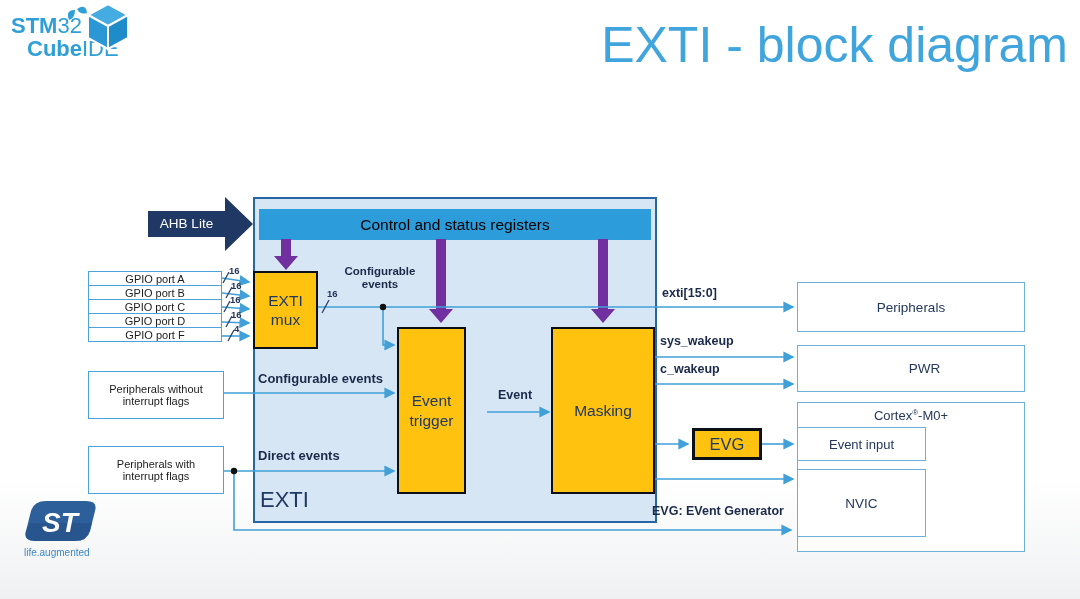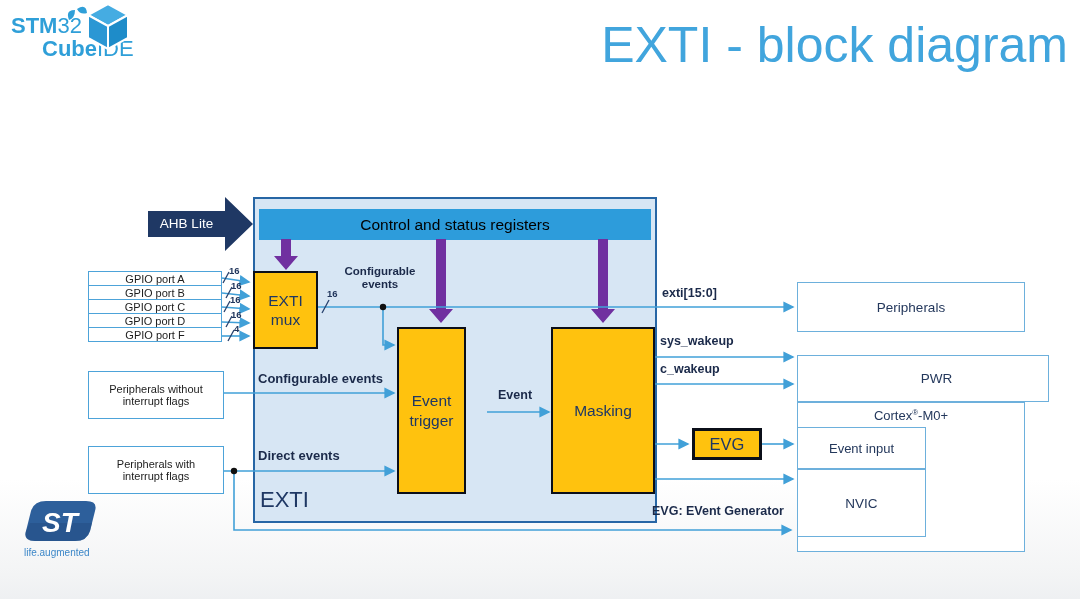--- a/index.html
+++ b/index.html
@@ -42,21 +42,21 @@
   .tagline{color:#3c87c8;font-size:10px;z-index:4;}
   svg.layer{position:absolute;left:0;top:0;z-index:3;}
 </style>
 </head>
 <body>
 
 <div class="slide">
 
   <div class="abs" style="left:0;top:0;width:140px;height:70px;">
     <div class="abs logo-t1" style="left:11px;top:13px;"><b>STM</b><span>32</span></div>
-    <div class="abs logo-t2" style="left:27px;top:36px;margin-left:15px;"><b>Cube</b><span>IDE</span></div>
+    <div class="abs logo-t2" style="left:27px;top:36px;"><b>Cube</b><span>IDE</span></div>
     <svg class="abs" style="left:66px;top:6px;" width="24" height="18" viewBox="0 0 24 18">
       <path d="M3,14 Q-1,4 9,4 Q9,12 3,14 Z" fill="#2f9fd8"></path>
       <path d="M11,3 Q20,-3 21,7 Q14,9 11,3 Z" fill="#2f9fd8"></path>
     </svg>
     <svg class="abs" style="left:86px;top:2px;" width="44" height="50" viewBox="0 0 44 50">
       <polygon points="22,2 42,13 22,24 2,13" fill="#45ace2" stroke="#fff" stroke-width="2"></polygon>
       <polygon points="2,13 22,24 22,47 2,36" fill="#2b97d4" stroke="#fff" stroke-width="2"></polygon>
       <polygon points="42,13 42,36 22,47 22,24" fill="#1e8cc9" stroke="#fff" stroke-width="2"></polygon>
     </svg>
   </div>
@@ -166,27 +166,27 @@
     <div class="abs ybox" style="left:551px;top:237px;width:104px;height:167px;border-width:2.5px;">
       <span>Masking</span>
     </div>
     <div class="abs ybox" style="left:692px;top:338px;width:70px;height:32px;border-width:3px;font-size:16.5px;">
       <span>EVG</span>
     </div>
 
     <div class="abs rbox" style="left:797px;top:192px;width:228px;height:50px;">
       <span>Peripherals</span>
     </div>
-    <div class="abs rbox" style="left:797px;top:265px;width:252px;height:47px;padding-left:27px;">
+    <div class="abs rbox" style="left:797px;top:255px;width:228px;height:47px;padding-left:27px;">
       <span>PWR</span>
     </div>
     <div class="abs rbox" style="left:797px;top:312px;width:228px;height:150px;align-items:flex-start;">
       <span class="cortex-lbl" style="margin-top:5px;"><span>Cortex</span><sup>®</sup><span>-M0+</span></span>
     </div>
-    <div class="abs rbox" style="left:797px;top:337px;width:129px;height:42px;font-size:13px;">
+    <div class="abs rbox" style="left:797px;top:337px;width:129px;height:34px;font-size:13px;">
       <span>Event input</span>
     </div>
     <div class="abs rbox" style="left:797px;top:379px;width:129px;height:68px;">
       <span>NVIC</span>
     </div>
 
     <div class="abs stack" style="left:340px;top:175px;width:80px;">Configurable events</div>
     <div class="abs lbl" style="left:258px;top:281px;">Configurable events</div>
     <div class="abs lbl" style="left:258px;top:358px;">Direct events</div>
     <div class="abs lbl-s" style="left:498px;top:298px;">Event</div>

